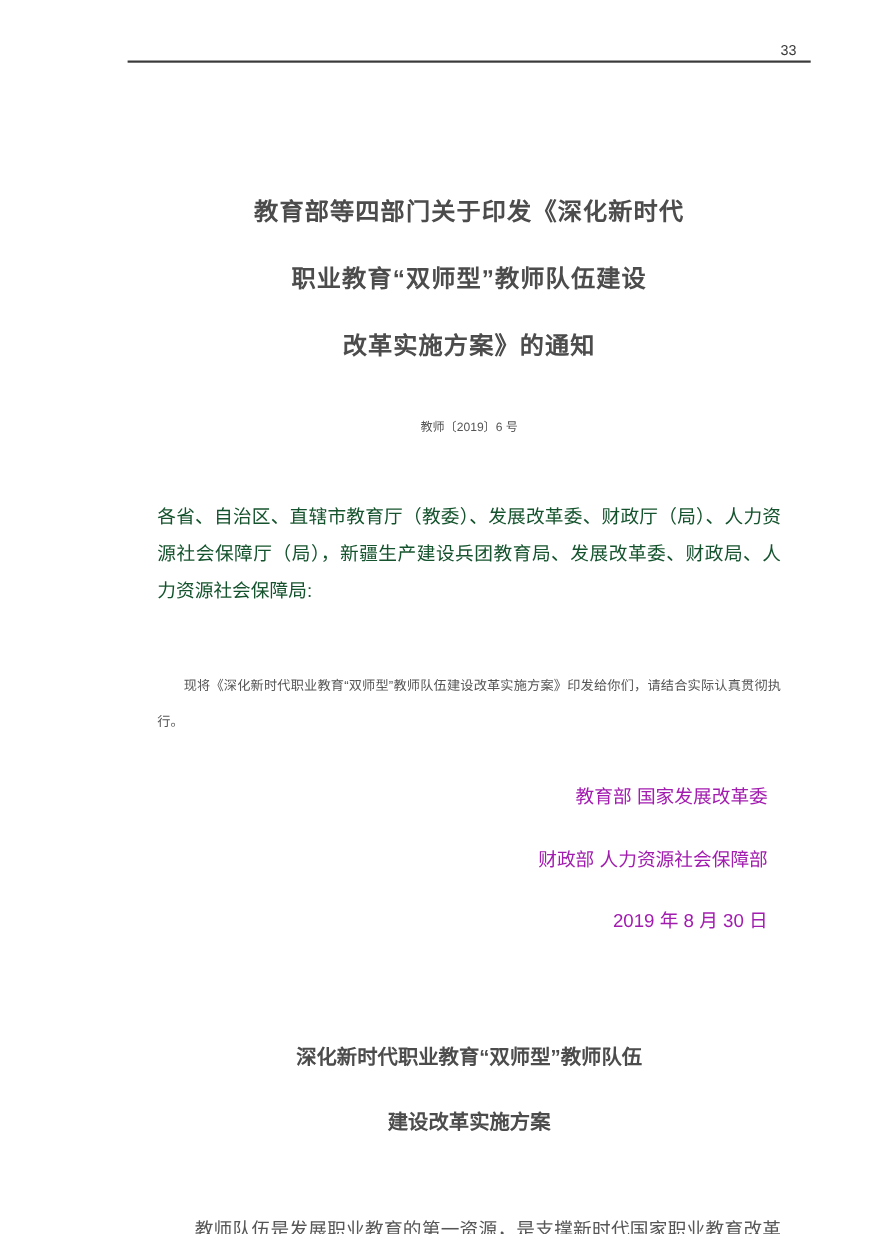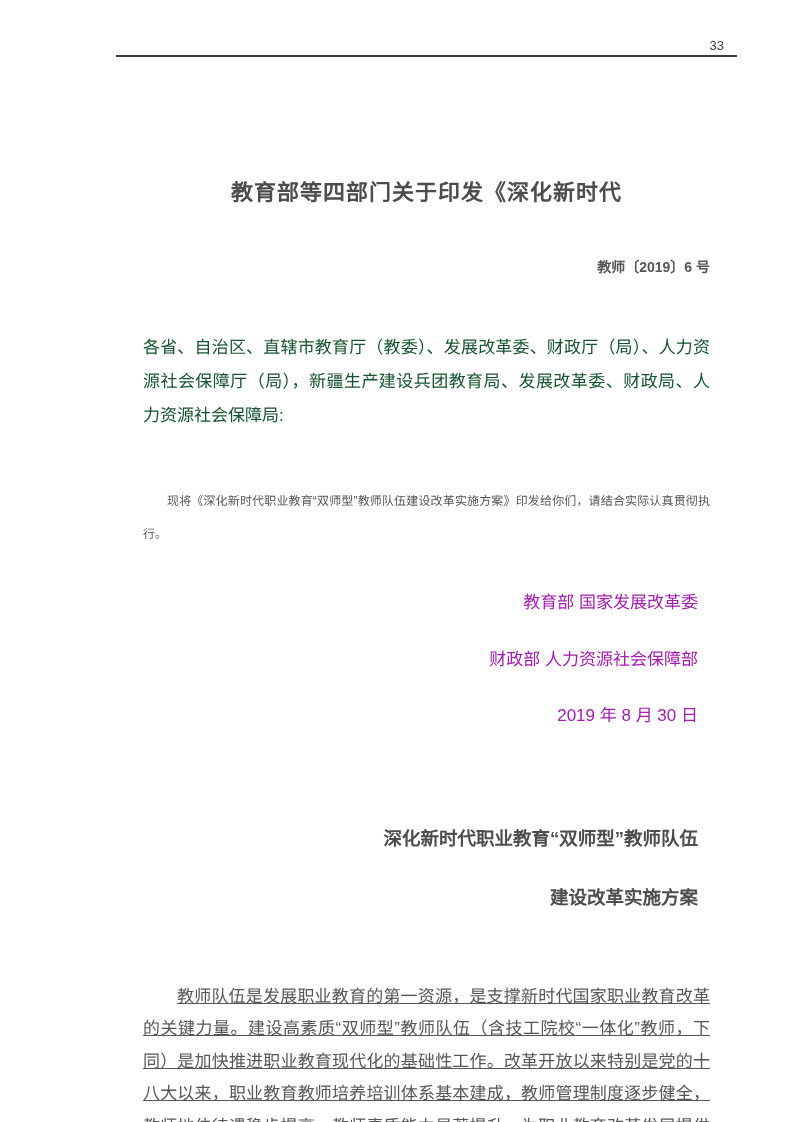--- a/index.html
+++ b/index.html
@@ -40,25 +40,24 @@
     margin-top: 66px;
     text-align: center;
     font-weight: bold;
     font-size: 22px;
     line-height: 37px;
     color: #4c4c4c;
     letter-spacing: 1px;
   }
   .doc-number {
     margin-top: 8px;
-    text-align: right;
-    font-size: 14px;
+    text-align: center;
+    font-size: 11px;
     line-height: 24px;
     color: #565656;
-    font-weight: bold;
   }
   .addressee {
     margin-top: 28px;
     font-size: 17px;
     line-height: 34px;
     text-align: justify;
     color: #14532d;
   }
   .transmittal {
     margin-top: 28px;
@@ -69,21 +68,21 @@
     color: #565656;
   }
   .signature-block {
     text-align: right;
     font-size: 17px;
     line-height: 32.5px;
     color: #a21caf;
   }
   .plan-heading {
     margin-top: 40px;
-    text-align: right;
+    text-align: center;
     font-weight: bold;
     font-size: 18.5px;
     line-height: 35px;
     color: #4c4c4c;
   }
   .plan-paragraph {
     margin-top: 30px;
     font-size: 17px;
     line-height: 32.5px;
     text-align: justify;
@@ -98,20 +97,22 @@
 <div class="page">
 
   <div class="page-number">33</div>
 
   <div class="header-rule"></div>
 
   <div class="content">
 
     <h1 class="notice-title">
       <div>教育部等四部门关于印发《深化新时代</div>
+      <div>职业教育“双师型”教师队伍建设</div>
+      <div>改革实施方案》的通知</div>
     </h1>
 
     <div class="doc-number">教师〔2019〕6 号</div>
 
     <p class="addressee">各省、自治区、直辖市教育厅（教委）、发展改革委、财政厅（局）、人力资源社会保障厅（局），新疆生产建设兵团教育局、发展改革委、财政局、人力资源社会保障局:</p>
 
     <p class="transmittal">现将《深化新时代职业教育“双师型”教师队伍建设改革实施方案》印发给你们，请结合实际认真贯彻执行。</p>
 
     <div class="signature-block">
       <div>教育部 国家发展改革委</div>

